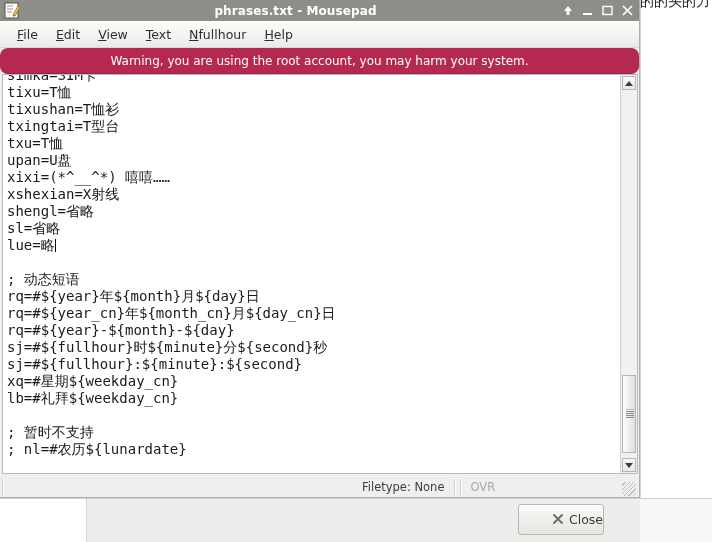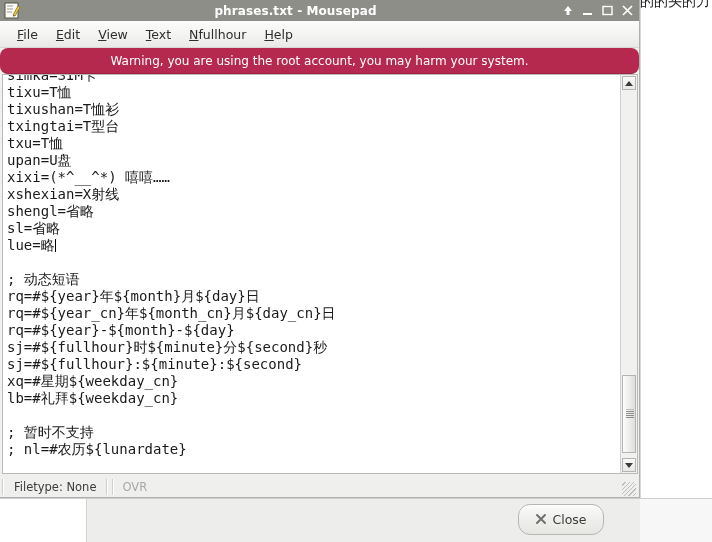--- a/index.html
+++ b/index.html
@@ -71,26 +71,26 @@
   }
 
   
   #close-btn {
     position: absolute;
     left: 518px;
     top: 504px;
     width: 84px;
     height: 29px;
     border: 1px solid #b6b6b4;
-    border-radius: 12px;
+    border-radius: 3px;
     background: linear-gradient(to bottom, #fbfbfb 0%, #eeeeec 52%, #e6e6e3 100%);
     box-shadow: inset 0 1px 0 #ffffff;
     display: flex;
     align-items: center;
-    justify-content: center;
+    justify-content: flex-end;
     gap: 5px;
     font-size: 12.5px;
     color: #3b3b39;
     cursor: pointer;
   }
   #close-btn .x-glyph {
     font-size: 12px;
     color: #6f6f6d;
     line-height: 1;
   }
@@ -287,21 +287,21 @@
     box-sizing: border-box;
   }
   .sb-sep {
     width: 1px;
     height: 16px;
     background: #cfcfcd;
     border-right: 1px solid #ffffff;
     margin: 0 2px;
   }
   .sb-cell { padding: 0 8px; white-space: nowrap; }
-  #sb-filetype { }
+  #sb-filetype { margin-left: 348px; }
   #sb-ovr { color: #a8a8a6; padding: 0 6px; }
   #resize-grip {
     position: absolute;
     right: 2px;
     bottom: 1px;
     width: 14px;
     height: 14px;
     background:
       repeating-linear-gradient(135deg, transparent 0 2px, #b9b9b7 2px 3px);
     opacity: .9;

